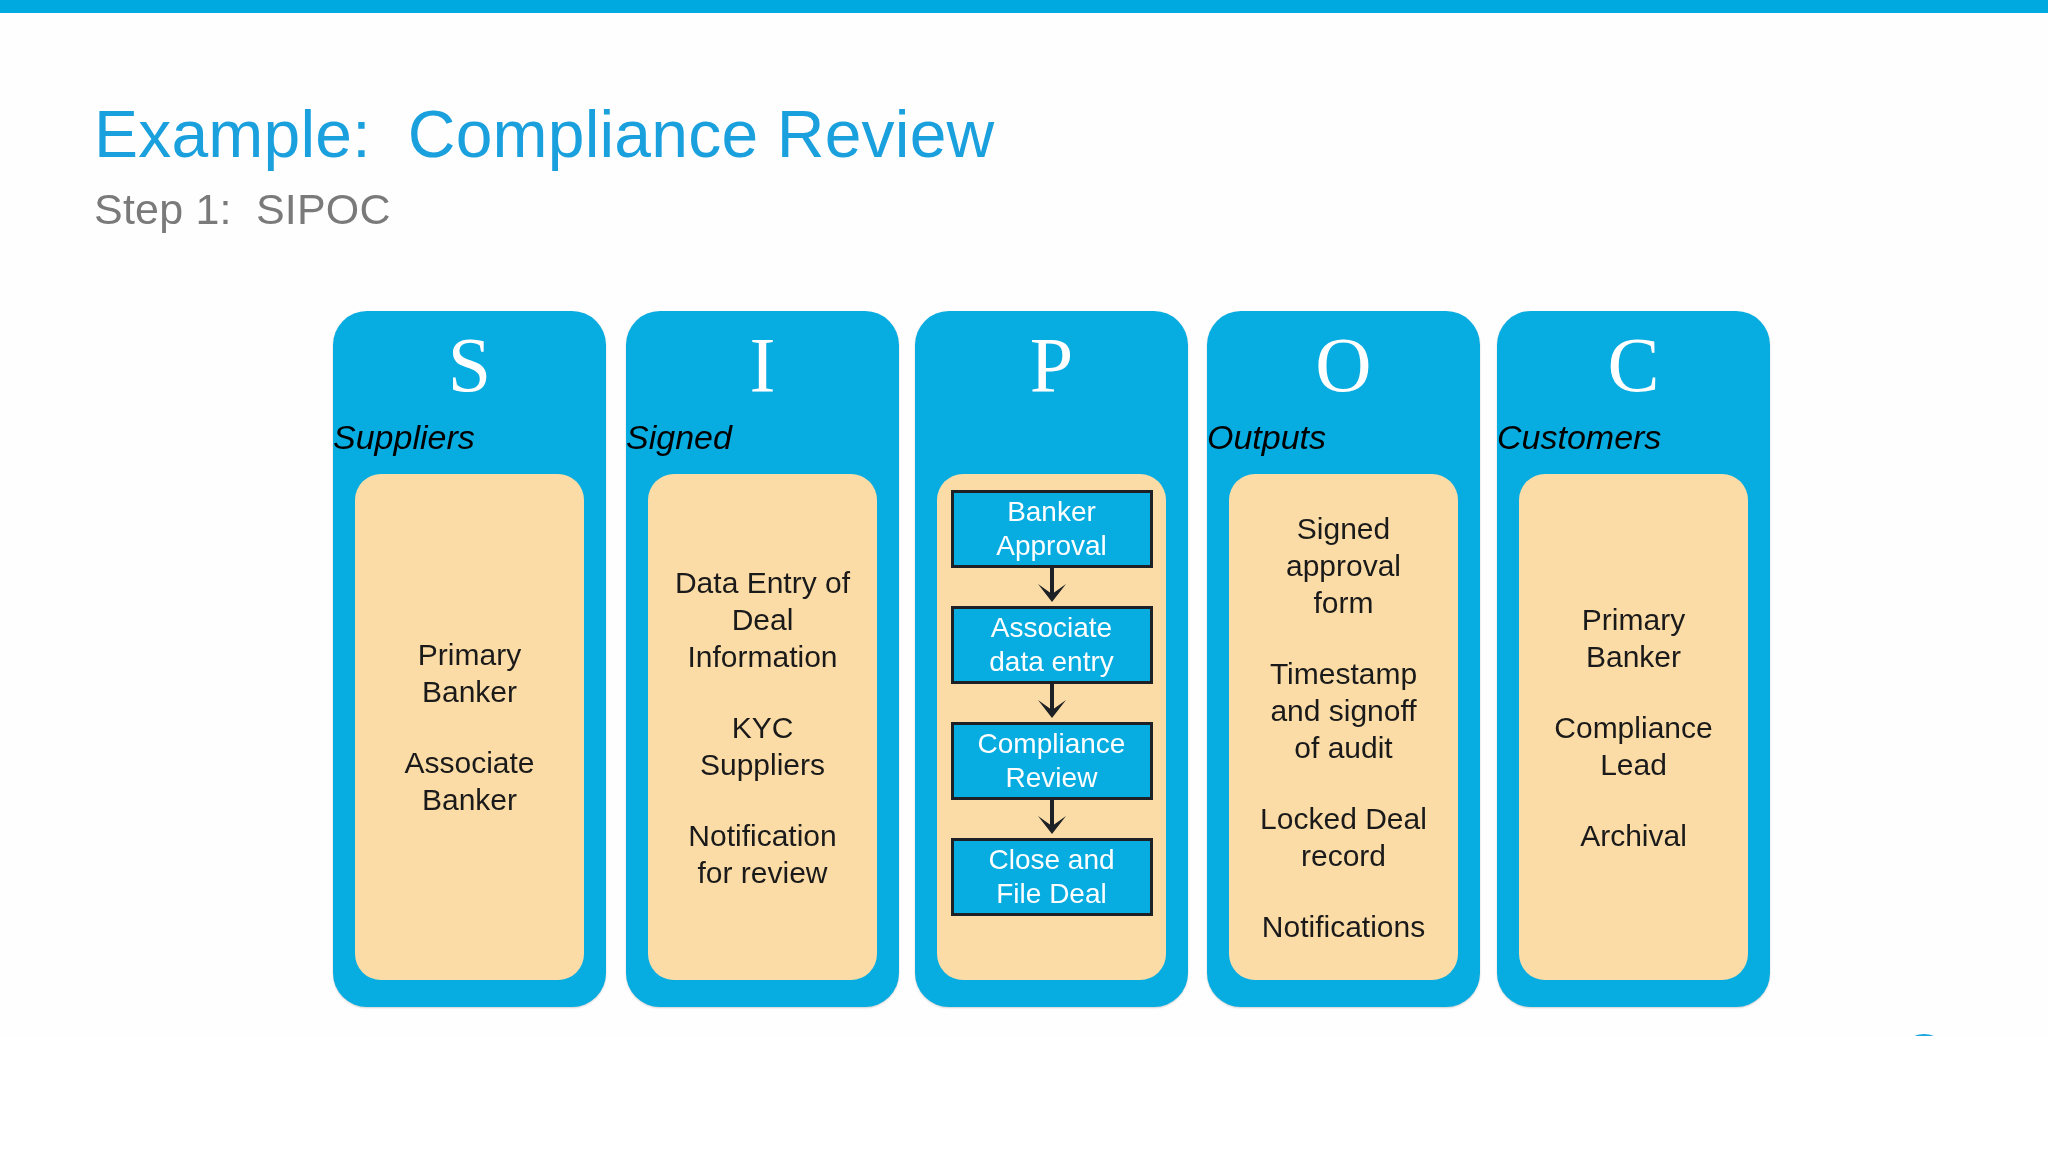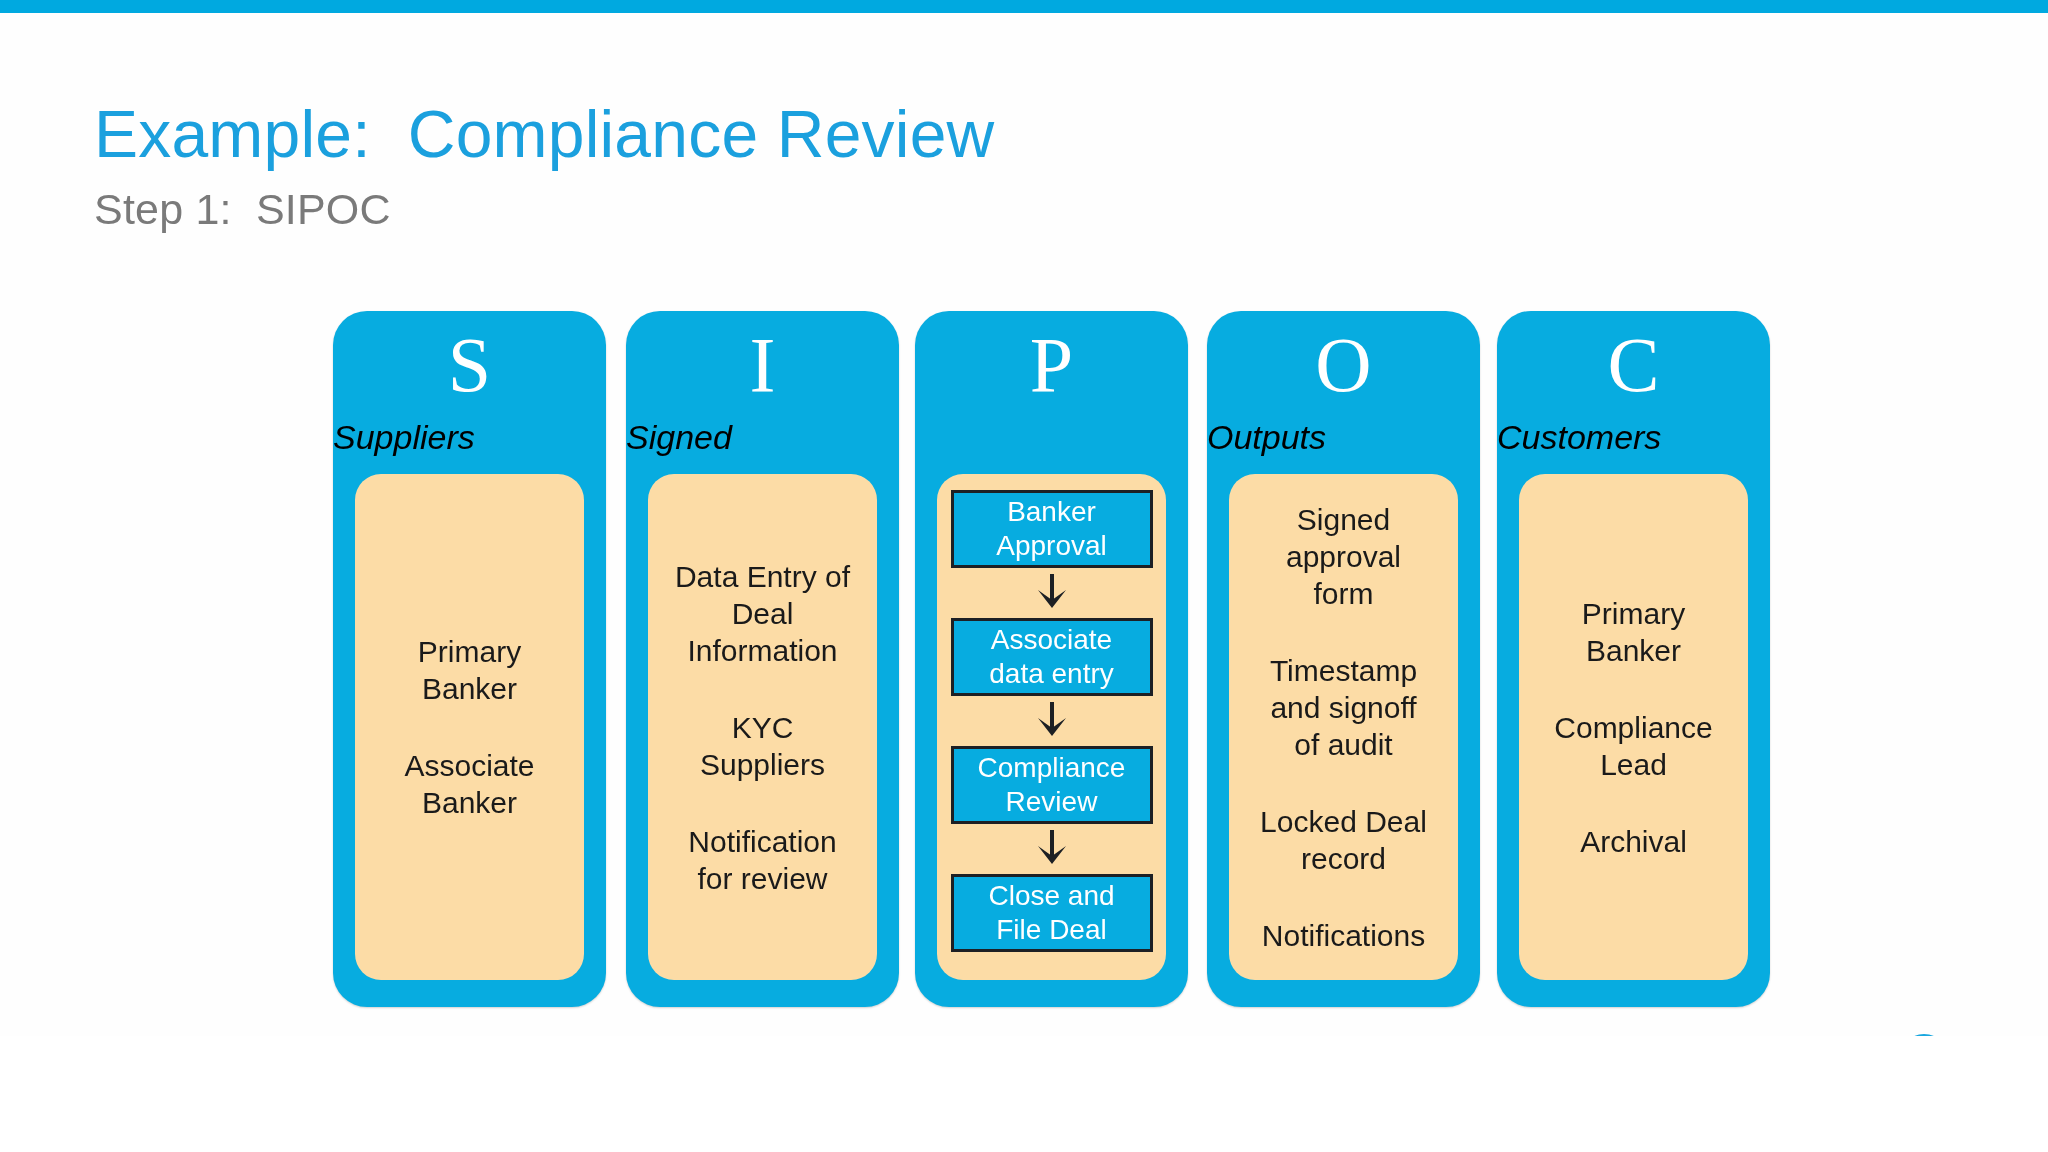--- a/index.html
+++ b/index.html
@@ -109,21 +109,20 @@
     top: 163px;
     width: 229px;
     height: 506px;
     background: #FCDCA6;
     border-radius: 26px;
     box-sizing: border-box;
     display: flex;
     flex-direction: column;
     align-items: center;
     justify-content: center;
-    gap: 6px;
   }
   .col-card.proc {
     justify-content: flex-start;
     padding-top: 16px;
   }
 
   .card-item {
     width: 100%;
     text-align: center;
     font-size: 30px;

